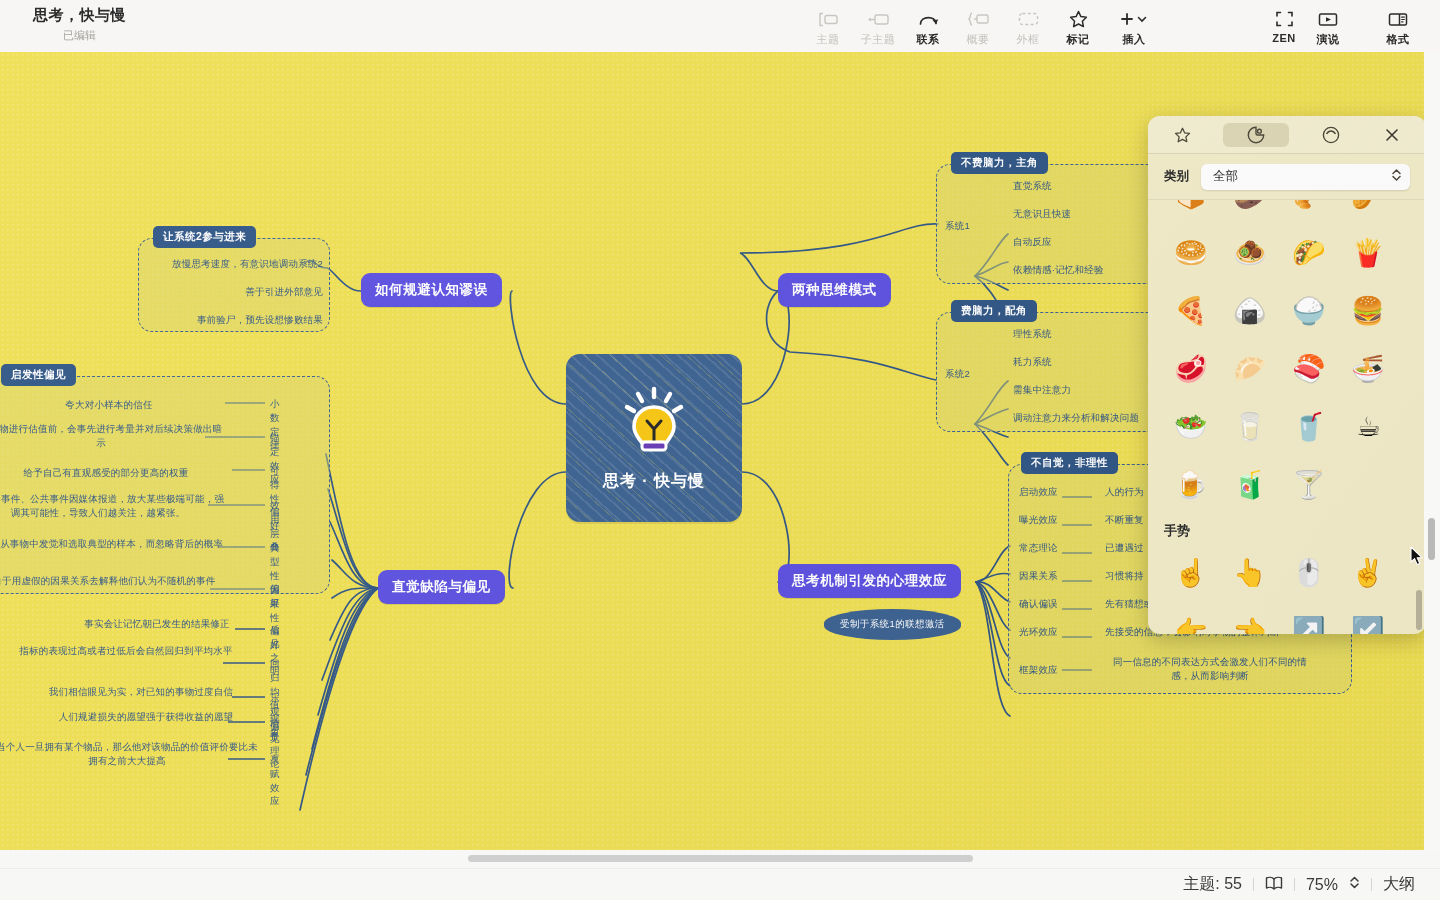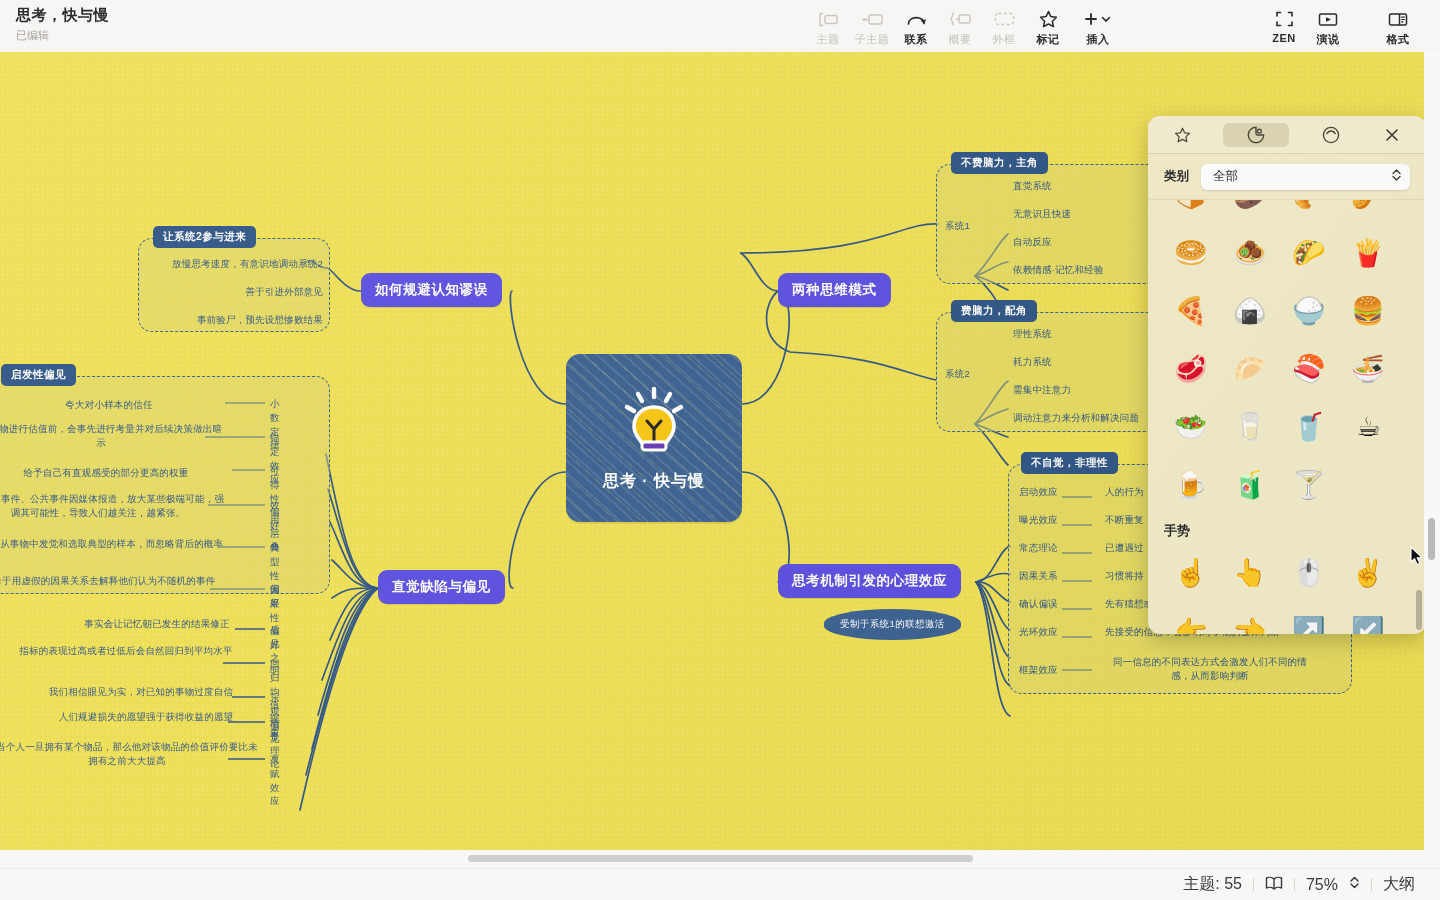--- a/index.html
+++ b/index.html
@@ -8,27 +8,27 @@
     font-family: "Liberation Sans", "DejaVu Sans", sans-serif;
     background: #f7f7f5;
   }
   #app { position: relative; width: 1440px; height: 900px; }
 
   
   .topbar {
     position: absolute; left: 0; top: 0; width: 1440px; height: 52px;
     background: #f7f6f4; display: flex; align-items: center;
   }
-  .doc-title-wrap { position: absolute; left: 16px; top: 6px; }
+  .doc-title-wrap { position: absolute; left: 33px; top: 6px; text-align: center; }
   .doc-title { font-size: 15px; font-weight: 700; color: #2b2b2b; letter-spacing: .5px; }
   .doc-sub { font-size: 11px; color: #a6a39e; margin-top: 3px; }
 
   .tools-center {
     position: absolute; left: 806px; top: 4px;
-    display: flex; align-items: flex-start; gap: 0px;
+    display: flex; align-items: flex-start; gap: 6px;
   }
   .tool {
     width: 44px; display: flex; flex-direction: column; align-items: center;
     gap: 3px; padding-top: 5px; cursor: pointer; user-select: none;
   }
   .tool .ic { height: 20px; display: flex; align-items: center; justify-content: center; }
   .tool .lb { font-size: 11px; letter-spacing: .5px; }
   .tool.active .lb { color: #2b2b2b; font-weight: 600; }
   .tool.active .ic svg { stroke: #2b2b2b; }
   .tool.dim .lb { color: #c3c0bb; }

